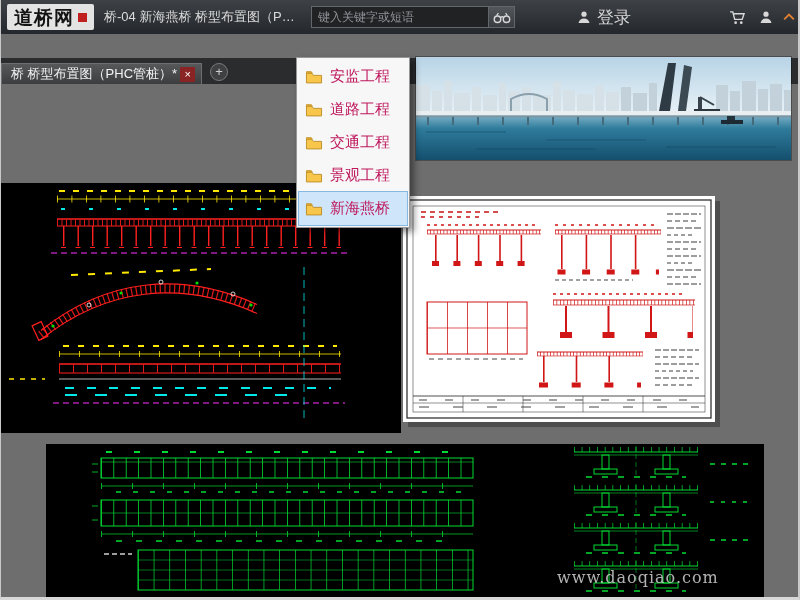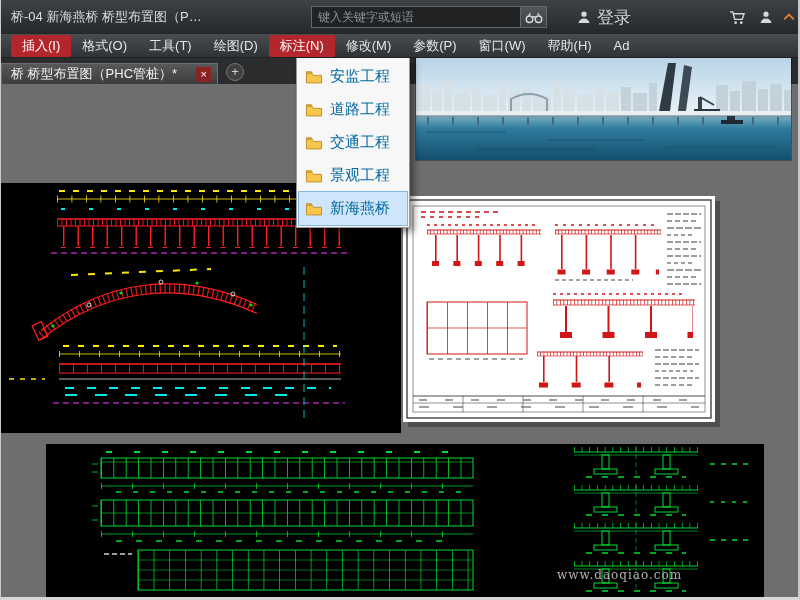--- a/index.html
+++ b/index.html
@@ -11,21 +11,21 @@
   
   .titlebar{position:absolute;left:0;top:0;width:100%;height:34px;
             background:linear-gradient(#3e4246,#24272b);display:flex;align-items:center;z-index:40}
   .logo{display:flex;align-items:center;gap:4px;background:#e3e3e3;margin-left:6px;
         padding:1px 7px;border-radius:2px}
   .logo-text{font-family:"DejaVu Serif","Liberation Serif",serif;font-weight:bold;
              font-size:19px;color:#141414;letter-spacing:1px;line-height:24px}
   .logo-seal{width:9px;height:9px;background:#c01f1f}
   .doc-title{color:#dcdcdc;font-size:13px;margin-left:10px;white-space:nowrap;
              overflow:hidden;max-width:192px;text-overflow:ellipsis}
-  .search{position:absolute;left:310px;top:6px;width:236px;height:22px;display:flex;
+  .search{position:absolute;left:310px;top:6px;width:204px;height:22px;display:flex;
           background:#202224;border:1px solid #63676b}
   .search input{flex:1;min-width:0;background:transparent;border:none;outline:none;color:#cfcfcf;
                 font-size:12px;padding:0 6px;font-family:inherit}
   .search input::placeholder{color:#8f9398}
   .search-btn{width:26px;border-left:1px solid #63676b;background:linear-gradient(#53575b,#393d41);
               display:flex;align-items:center;justify-content:center;cursor:pointer}
   .tb-group{position:absolute;top:0;height:34px;display:flex;align-items:center;gap:6px;
             color:#d8d8d8;font-size:17px;cursor:pointer}
   #grp-login{left:576px}
   #grp-cart{left:728px}
@@ -37,50 +37,54 @@
            background:linear-gradient(#4a4d50,#303336);border-bottom:1px solid #1f2122;
            display:flex;align-items:center;padding-left:10px;z-index:40}
   .menu-item{color:#e4e4e4;font-size:13px;padding:2px 11px;border-radius:2px;cursor:pointer;white-space:nowrap}
   .menu-item.hl{background:#b3262b;color:#fff}
 
   
   .tabbar{position:absolute;left:0;top:58px;width:100%;height:26px;background:#2a2c2e;
           display:flex;align-items:flex-end;z-index:5}
   .tab{height:21px;display:flex;align-items:center;background:linear-gradient(#56585a,#3b3d3f);
        border:1px solid #6c6e70;border-bottom:none;color:#f2f2f2;font-size:13px;
-       padding:0 6px 0 9px;gap:19px;white-space:nowrap}
+       padding:0 6px 0 9px;gap:3px;white-space:nowrap}
   .tab-close{width:15px;height:15px;background:#8a2323;color:#fff;font-size:11px;line-height:14px;
              text-align:center;cursor:pointer}
   .tab-add{width:18px;height:18px;margin:0 0 3px 8px;border-radius:50%;background:#3e4042;
            border:1px solid #77797b;color:#cfcfcf;font-size:13px;line-height:15px;text-align:center;cursor:pointer}
 
   
   .photo{position:absolute;left:415px;top:57px;width:375px;height:103px;z-index:20;
          outline:1px solid rgba(0,0,0,.3)}
   .dropdown{position:absolute;left:295px;top:57px;width:114px;background:#f7f7f7;
             border:1px solid #979797;box-shadow:4px 4px 7px rgba(0,0,0,.45);z-index:30;padding:2px}
   .dd-item{height:33px;display:flex;align-items:center;gap:7px;padding:0 6px;font-size:15px;
-           color:#0369a1;cursor:pointer}
+           color:#be185d;cursor:pointer}
   .dd-item.selected{background:#cfe6fa;outline:1px solid #86b7e0}
 
   
   .canvas-left{position:absolute;left:0;top:183px;width:400px;height:250px;background:#000;z-index:1}
   .paper{position:absolute;left:402px;top:196px;width:312px;height:226px;background:#fff;
          box-shadow:5px 5px 0 rgba(45,45,45,.5);z-index:2}
   .canvas-bottom{position:absolute;left:45px;top:444px;width:718px;height:153px;background:#000;z-index:1}
   .watermark{position:absolute;left:556px;top:568px;font-family:"DejaVu Serif","Liberation Serif",serif;
-             font-size:12px;color:#cbcbcb;opacity:.88;letter-spacing:1px;z-index:6}
+             font-size:16px;color:#cbcbcb;opacity:.88;letter-spacing:1px;z-index:6}
   svg{display:block}
 </style>
 </head>
 <body>
 
 <div id="app">
 
   <div class="titlebar">
+    <div class="logo">
+      <span class="logo-text">道桥网</span>
+      <span class="logo-seal"></span>
+    </div>
     <div class="doc-title">桥-04 新海燕桥 桥型布置图（PHC...</div>
 
     <div class="search">
       <input type="text" placeholder="键入关键字或短语" style="">
       <div class="search-btn">
         <svg width="18" height="13" viewBox="0 0 20 14">
           <circle cx="5" cy="9" r="3.6" fill="none" stroke="#d8d8d8" stroke-width="1.6"></circle>
           <circle cx="15" cy="9" r="3.6" fill="none" stroke="#d8d8d8" stroke-width="1.6"></circle>
           <path d="M8.5 7 q1.5 -2 3 0 M4 5 L6 2 M16 5 L14 2" stroke="#d8d8d8" fill="none" stroke-width="1.4"></path>
         </svg>
@@ -110,32 +114,20 @@
       </svg>
     </div>
 
     <div class="tb-group" id="grp-chev">
       <svg width="12" height="8" viewBox="0 0 10 6">
         <path d="M1 5 L5 1 L9 5" stroke="#e08030" stroke-width="1.6" fill="none"></path>
       </svg>
     </div>
   </div>
 
-  <div class="menubar">
-    <span class="menu-item hl">插入(I)</span>
-    <span class="menu-item">格式(O)</span>
-    <span class="menu-item">工具(T)</span>
-    <span class="menu-item">绘图(D)</span>
-    <span class="menu-item hl">标注(N)</span>
-    <span class="menu-item">修改(M)</span>
-    <span class="menu-item">参数(P)</span>
-    <span class="menu-item">窗口(W)</span>
-    <span class="menu-item">帮助(H)</span>
-    <span class="menu-item">Ad</span>
-  </div>
 
   <div class="tabbar">
     <div class="tab">
       <span>桥 桥型布置图（PHC管桩）*</span>
       <span class="tab-close">×</span>
     </div>
     <div class="tab-add">+</div>
   </div>
 
   <div class="canvas-left">

